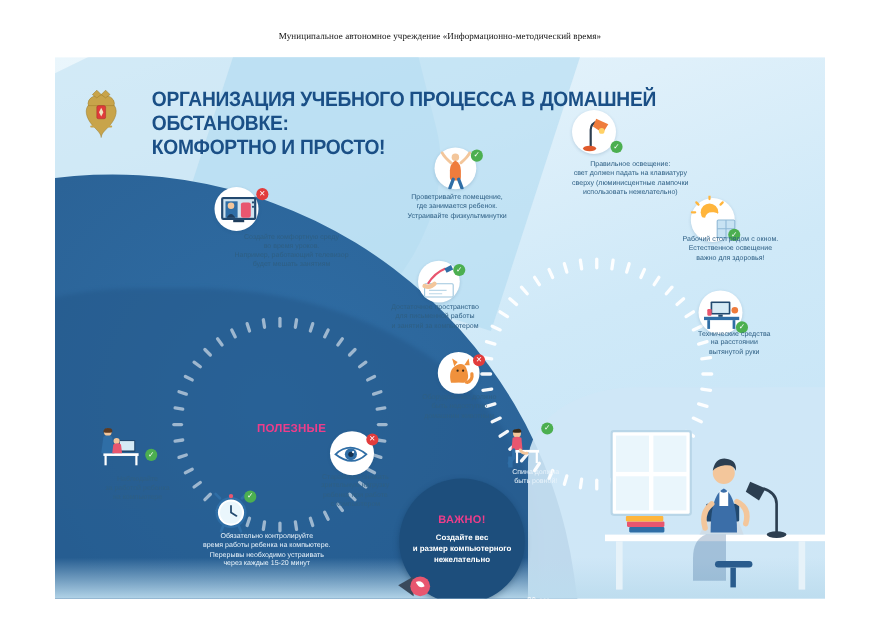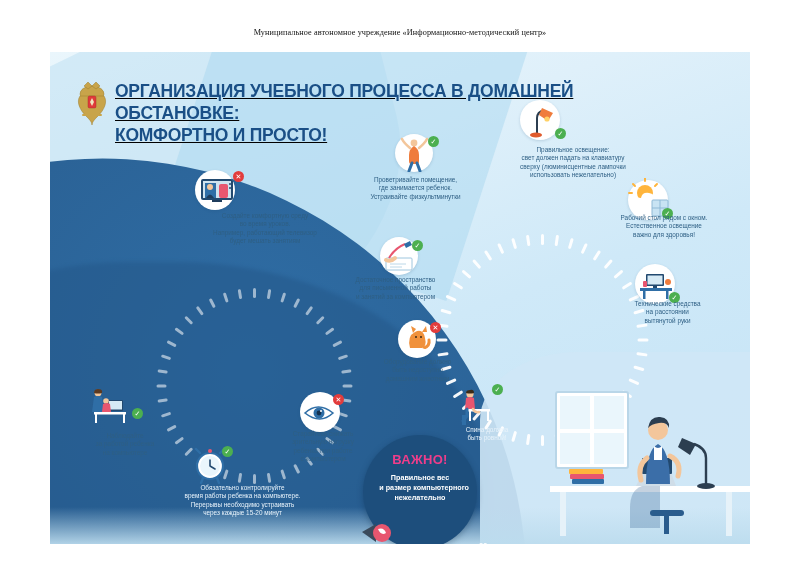--- a/index.html
+++ b/index.html
@@ -58,21 +58,21 @@
     background:linear-gradient(180deg,rgba(180,216,238,.0),#bcdcee);
   }
   .tick-ring{position:absolute;left:385px;top:182px;width:212px;height:212px;}
   .tick{position:absolute;left:50%;top:0;width:3px;height:11px;background:#ffffff;
         transform-origin:1.5px 106px;border-radius:2px;opacity:.95;}
   .tick-ring-l{position:absolute;left:105px;top:236px;width:196px;height:196px;}
   .tick-l{position:absolute;left:50%;top:0;width:3px;height:10px;background:rgba(255,255,255,.55);
         transform-origin:1.5px 98px;border-radius:2px;}
 
   
-  .title-wrap{position:absolute;left:65px;top:28px;width:580px;text-decoration:underline;}
+  .title-wrap{position:absolute;left:88px;top:28px;width:580px;}
   .title-line{
     font-family:"Liberation Sans","DejaVu Sans",sans-serif;
     font-weight:bold;font-size:19px;line-height:22px;color:#1a4f86;
     letter-spacing:-.3px;transform:scaleX(.92);transform-origin:left center;
     text-transform:uppercase;
   }
   .emblem{
     position:absolute;left:22px;top:28px;width:40px;height:48px;
   }
 
@@ -93,42 +93,42 @@
   }
   .headline.main{left:455px;top:262px;width:140px;font-size:11px;line-height:15px;}
   .headline.tips{left:155px;top:330px;width:120px;font-size:10.5px;line-height:17px;}
 
   
   .important{
     position:absolute;left:313px;top:383px;width:114px;height:114px;border-radius:50%;
     background:#1d4e7c;text-align:center;color:#ffffff;
     box-shadow:0 2px 6px rgba(10,40,70,.35);
   }
-  .important .ttl{color:#ef3d8a;font-weight:bold;font-size:13px;margin-top:17px;letter-spacing:.3px;}
+  .important .ttl{color:#ef3d8a;font-weight:bold;font-size:10px;margin-top:32px;letter-spacing:.3px;}
   .important .sub{font-size:7.2px;font-weight:bold;line-height:10px;margin-top:6px;padding:0 8px;}
   .measure{position:absolute;color:#ffffff;font-weight:bold;font-size:7.6px;}
   .m-20{left:429px;top:489px;}
 
   
   .shape{position:absolute;}
   .badge{position:absolute;width:11px;height:11px;border-radius:50%;
          display:flex;align-items:center;justify-content:center;
          font-size:7px;color:#fff;font-weight:bold;line-height:1;}
   .badge.ok{background:#4caf50;}
   .badge.no{background:#e23c3c;}
 
   
   .desk-scene{position:absolute;left:500px;top:338px;width:200px;height:150px;}
 </style>
 </head>
 <body>
 
 <div class="page">
 
-  <div class="doc-header">Муниципальное автономное учреждение «Информационно-методический центр»</div>
+  <div class="doc-header">Муниципальное автономное учреждение «Информационно-методический время»</div>
 
   <div class="poster">
 
     <div class="bg-sky"></div>
     <div class="bg-wave1"></div>
     <div class="bg-wave2"></div>
     <div class="bg-navy"></div>
     <div class="bg-navy-soft"></div>
     <div class="bg-rightlight"></div>
     <div class="bg-bottomband"></div>
@@ -236,20 +236,21 @@
       </svg>
     </div>
 
     <div class="title-wrap">
       <div class="title-line">ОРГАНИЗАЦИЯ УЧЕБНОГО ПРОЦЕССА В ДОМАШНЕЙ ОБСТАНОВКЕ:</div>
       <div class="title-line">КОМФОРТНО И ПРОСТО!</div>
     </div>
 
 
     <div class="headline tips">
+      <div>ПОЛЕЗНЫЕ</div>
     </div>
 
     <div class="icon-circle" style="left:145px;top:118px;width:40px;height:40px;"></div>
     <svg class="shape" style="left:146px;top:122px;" width="46" height="34" viewBox="0 0 46 34">
       <rect x="5" y="5" width="32" height="21" rx="2" fill="#22496f"></rect>
       <rect x="7" y="7" width="28" height="17" fill="#cfe3ef"></rect>
       <rect x="9" y="9" width="11" height="15" fill="#2f6ea6"></rect>
       <circle cx="14" cy="13" r="3" fill="#f3c69b"></circle>
       <path d="M10 24 q4-7 8 0z" fill="#1f3d5c"></path>
       <rect x="23" y="10" width="9" height="14" rx="2" fill="#e8566f"></rect>
@@ -428,22 +429,22 @@
     <div class="badge no" style="left:283px;top:342px;">✕</div>
     <div class="tip" style="left:198px;top:378px;width:150px;">
       <div class="txt">Старайтесь снижать</div>
       <div class="txt">зрительную нагрузку</div>
       <div class="txt">ребенка при работе</div>
       <div class="txt">с компьютером</div>
     </div>
 
     <div class="important">
       <div class="ttl">ВАЖНО!</div>
-      <div class="sub">Правильное вес</div>
-      <div class="sub" style="margin-top:0;text-align:right;">и размер компьютерного</div>
+      <div class="sub">Создайте вес</div>
+      <div class="sub" style="margin-top:0;">и размер компьютерного</div>
       <div class="sub" style="margin-top:0;">нежелательно</div>
     </div>
     <svg class="shape" style="left:308px;top:462px;" width="42" height="34" viewBox="0 0 42 34">
       <path d="M4 18 l14 -8 0 18z" fill="#3a4a5c"></path>
       <circle cx="24" cy="19" r="9" fill="#e8566f"></circle>
       <path d="M20 15 q6 -2 8 4 q-5 3 -8 -4z" fill="#ffffff"></path>
     </svg>
     <svg class="shape" style="left:396px;top:478px;" width="70" height="44" viewBox="0 0 70 44">
       <path d="M6 38 l38 -20 18 8 -38 20z" fill="#2a3542"></path>
       <path d="M11 37 l33 -17 13 6 -33 17z" fill="#141b23"></path>

